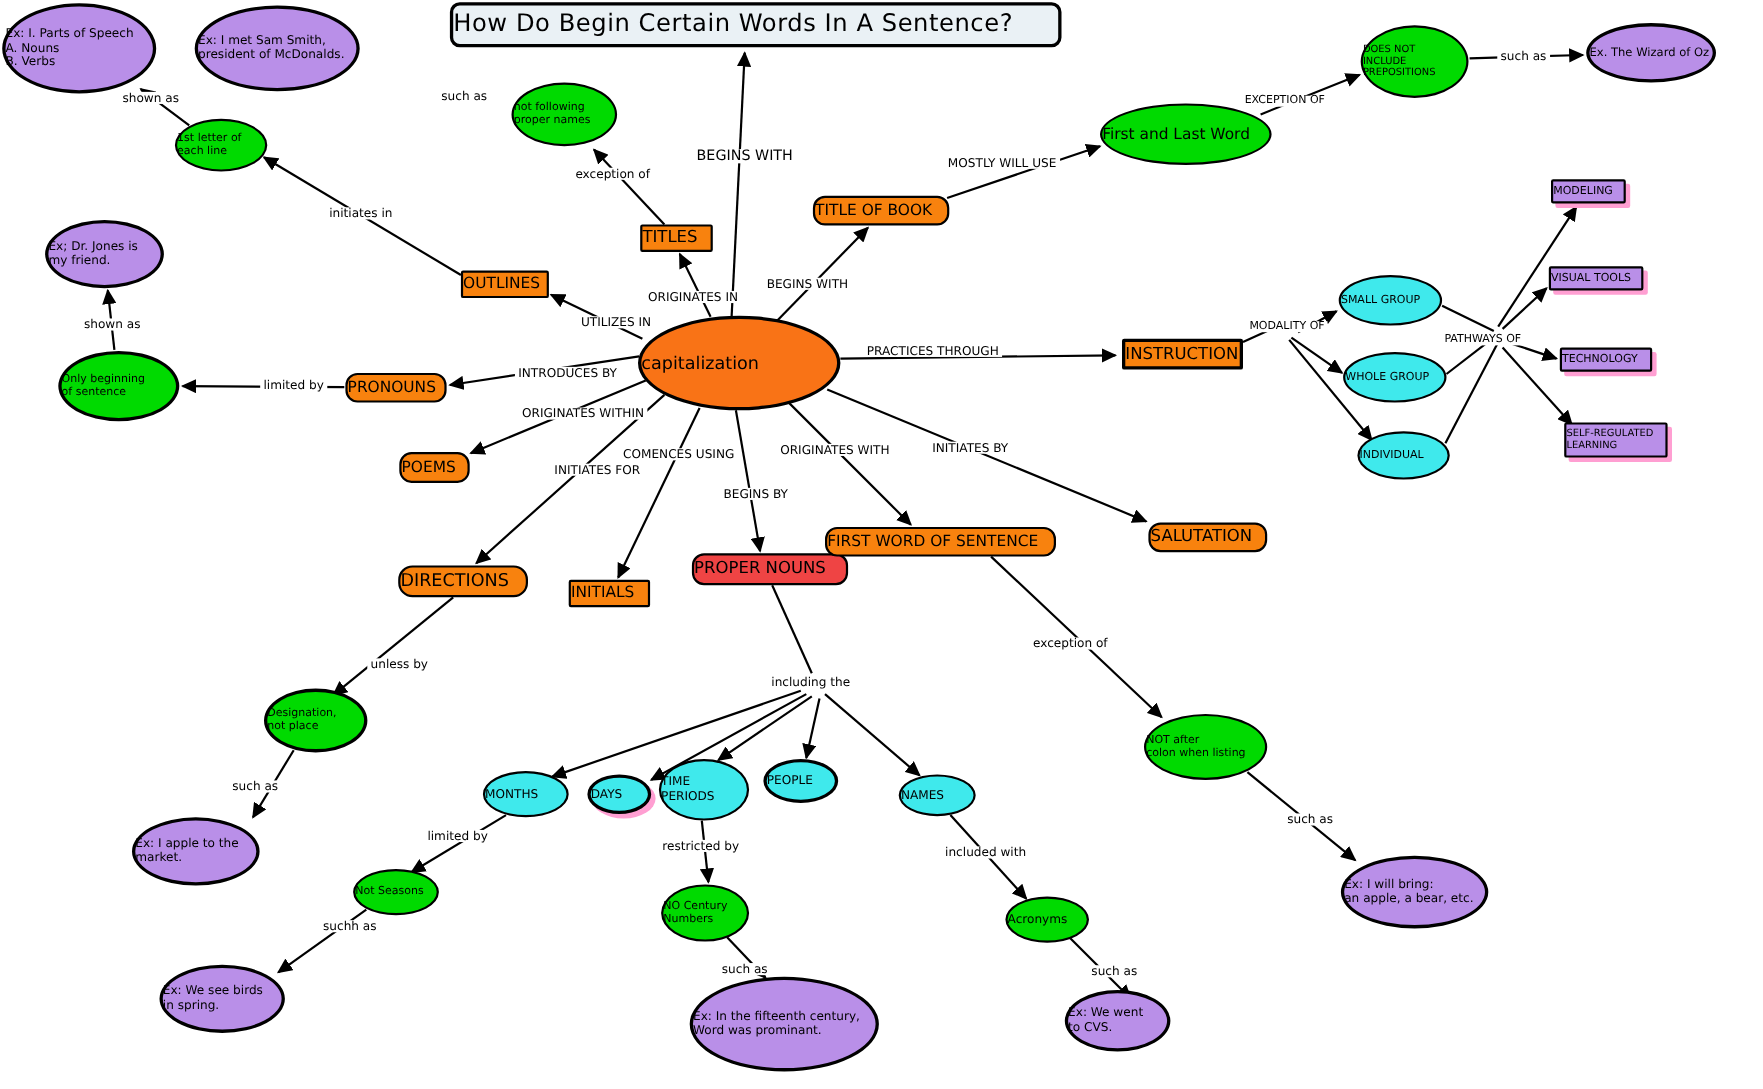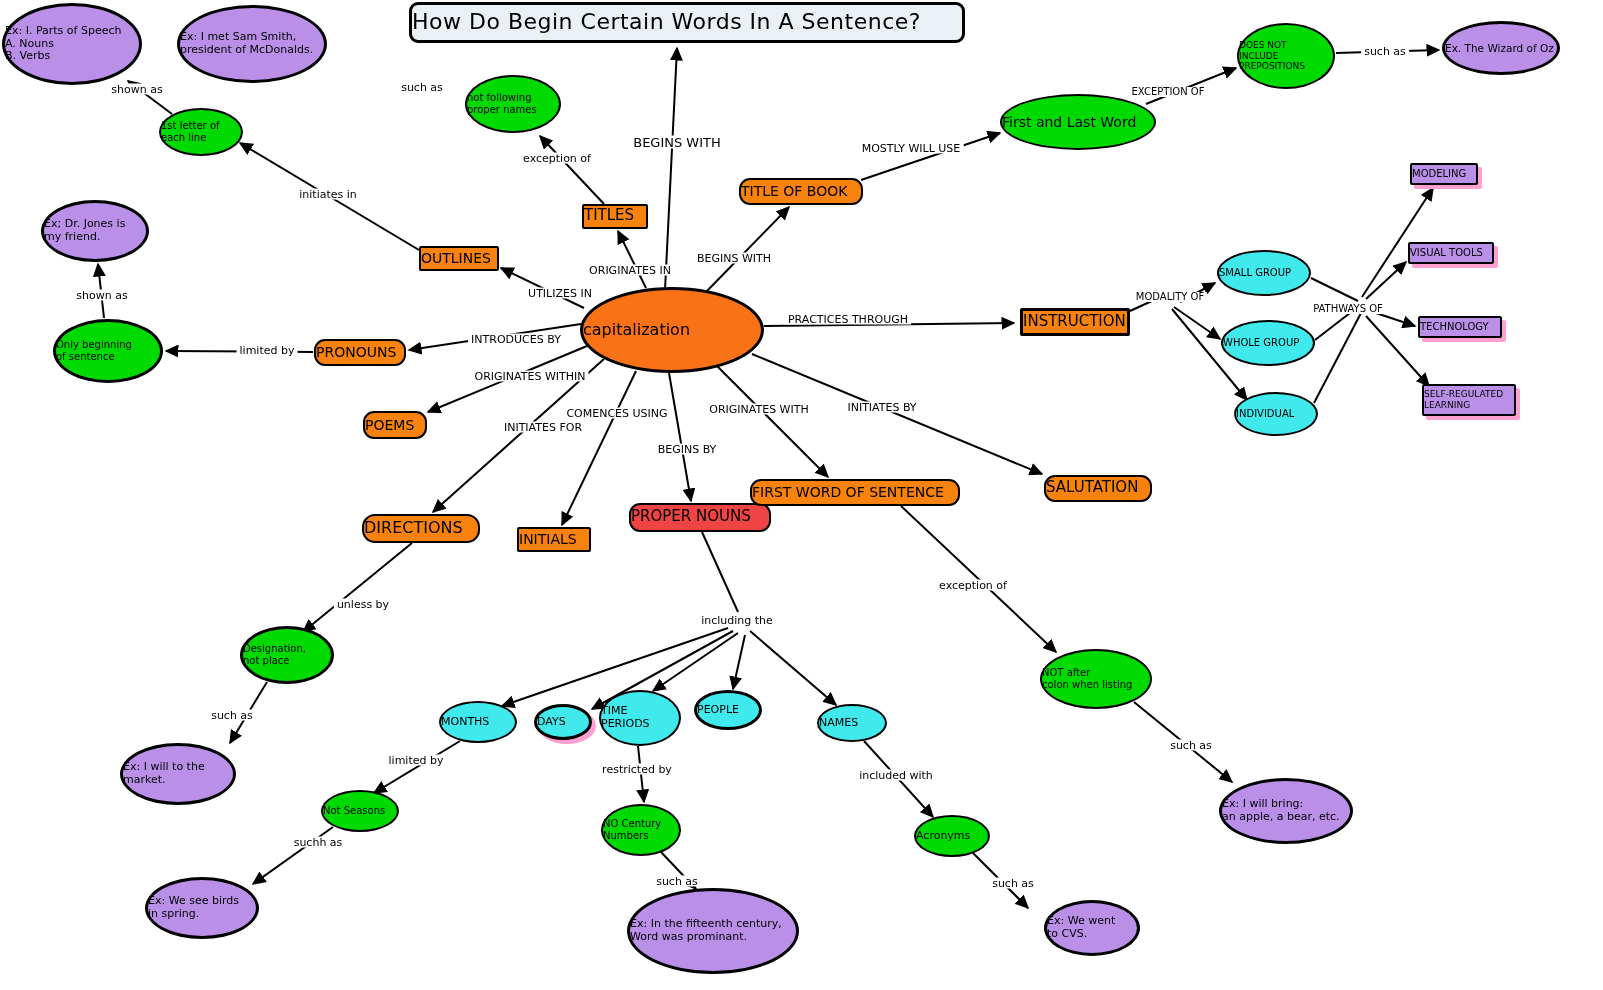--- a/index.html
+++ b/index.html
@@ -208,21 +208,21 @@
       </div>
       <div class="node sharp" style="left: 1422px; top: 384px; width: 94px; height: 32px; border-width: 2px; font-size: 9px; background: rgb(185, 143, 232); box-shadow: rgb(255, 159, 210) 4px 4px 0px;">
         <div>SELF-REGULATED</div>
         <div>LEARNING</div>
       </div>
       <div class="node ellipse" style="left: 240px; top: 626px; width: 94px; height: 58px; border-width: 3px; font-size: 10px; background: rgb(0, 218, 0);">
         <div>Designation,</div>
         <div>not  place</div>
       </div>
       <div class="node ellipse" style="left: 120px; top: 743px; width: 116px; height: 62px; border-width: 3px; font-size: 11px; background: rgb(185, 143, 232);">
-        <div>Ex:  I will to the</div>
+        <div>Ex:  I apple to the</div>
         <div>market.</div>
       </div>
       <div class="node ellipse" style="left: 439px; top: 701px; width: 78px; height: 42px; border-width: 2px; font-size: 11px; background: rgb(63, 233, 236);">
         <div>MONTHS</div>
       </div>
       <div class="node ellipse" style="left: 534px; top: 704px; width: 58px; height: 36px; border-width: 3.5px; font-size: 11px; background: rgb(63, 233, 236); box-shadow: rgb(255, 159, 210) 4px 4px 0px;">
         <div>DAYS</div>
       </div>
       <div class="node ellipse" style="left: 599px; top: 690px; width: 82px; height: 56px; border-width: 2.5px; font-size: 11px; background: rgb(63, 233, 236);">
         <div>TIME</div>
@@ -245,21 +245,21 @@
         <div>NO Century</div>
         <div>Numbers</div>
       </div>
       <div class="node ellipse" style="left: 627px; top: 888px; width: 172px; height: 86px; border-width: 3px; font-size: 11px; background: rgb(185, 143, 232);">
         <div>Ex: In the fifteenth century,</div>
         <div>Word was prominant.</div>
       </div>
       <div class="node ellipse" style="left: 914px; top: 815px; width: 76px; height: 42px; border-width: 2px; font-size: 11px; background: rgb(0, 218, 0);">
         <div>Acronyms</div>
       </div>
-      <div class="node ellipse" style="left: 1044px; top: 900px; width: 96px; height: 56px; border-width: 3px; font-size: 11px; background: rgb(185, 143, 232);">
+      <div class="node ellipse" style="left: 968px; top: 900px; width: 96px; height: 56px; border-width: 3px; font-size: 11px; background: rgb(185, 143, 232);">
         <div>Ex: We went</div>
         <div>to CVS.</div>
       </div>
       <div class="node ellipse" style="left: 1040px; top: 649px; width: 112px; height: 60px; border-width: 2px; font-size: 10px; background: rgb(0, 218, 0);">
         <div>NOT after</div>
         <div>colon when listing</div>
       </div>
       <div class="node ellipse" style="left: 1219px; top: 778px; width: 134px; height: 66px; border-width: 3px; font-size: 11px; background: rgb(185, 143, 232);">
         <div>Ex:  I will bring:</div>
         <div>an apple, a bear, etc.</div>

